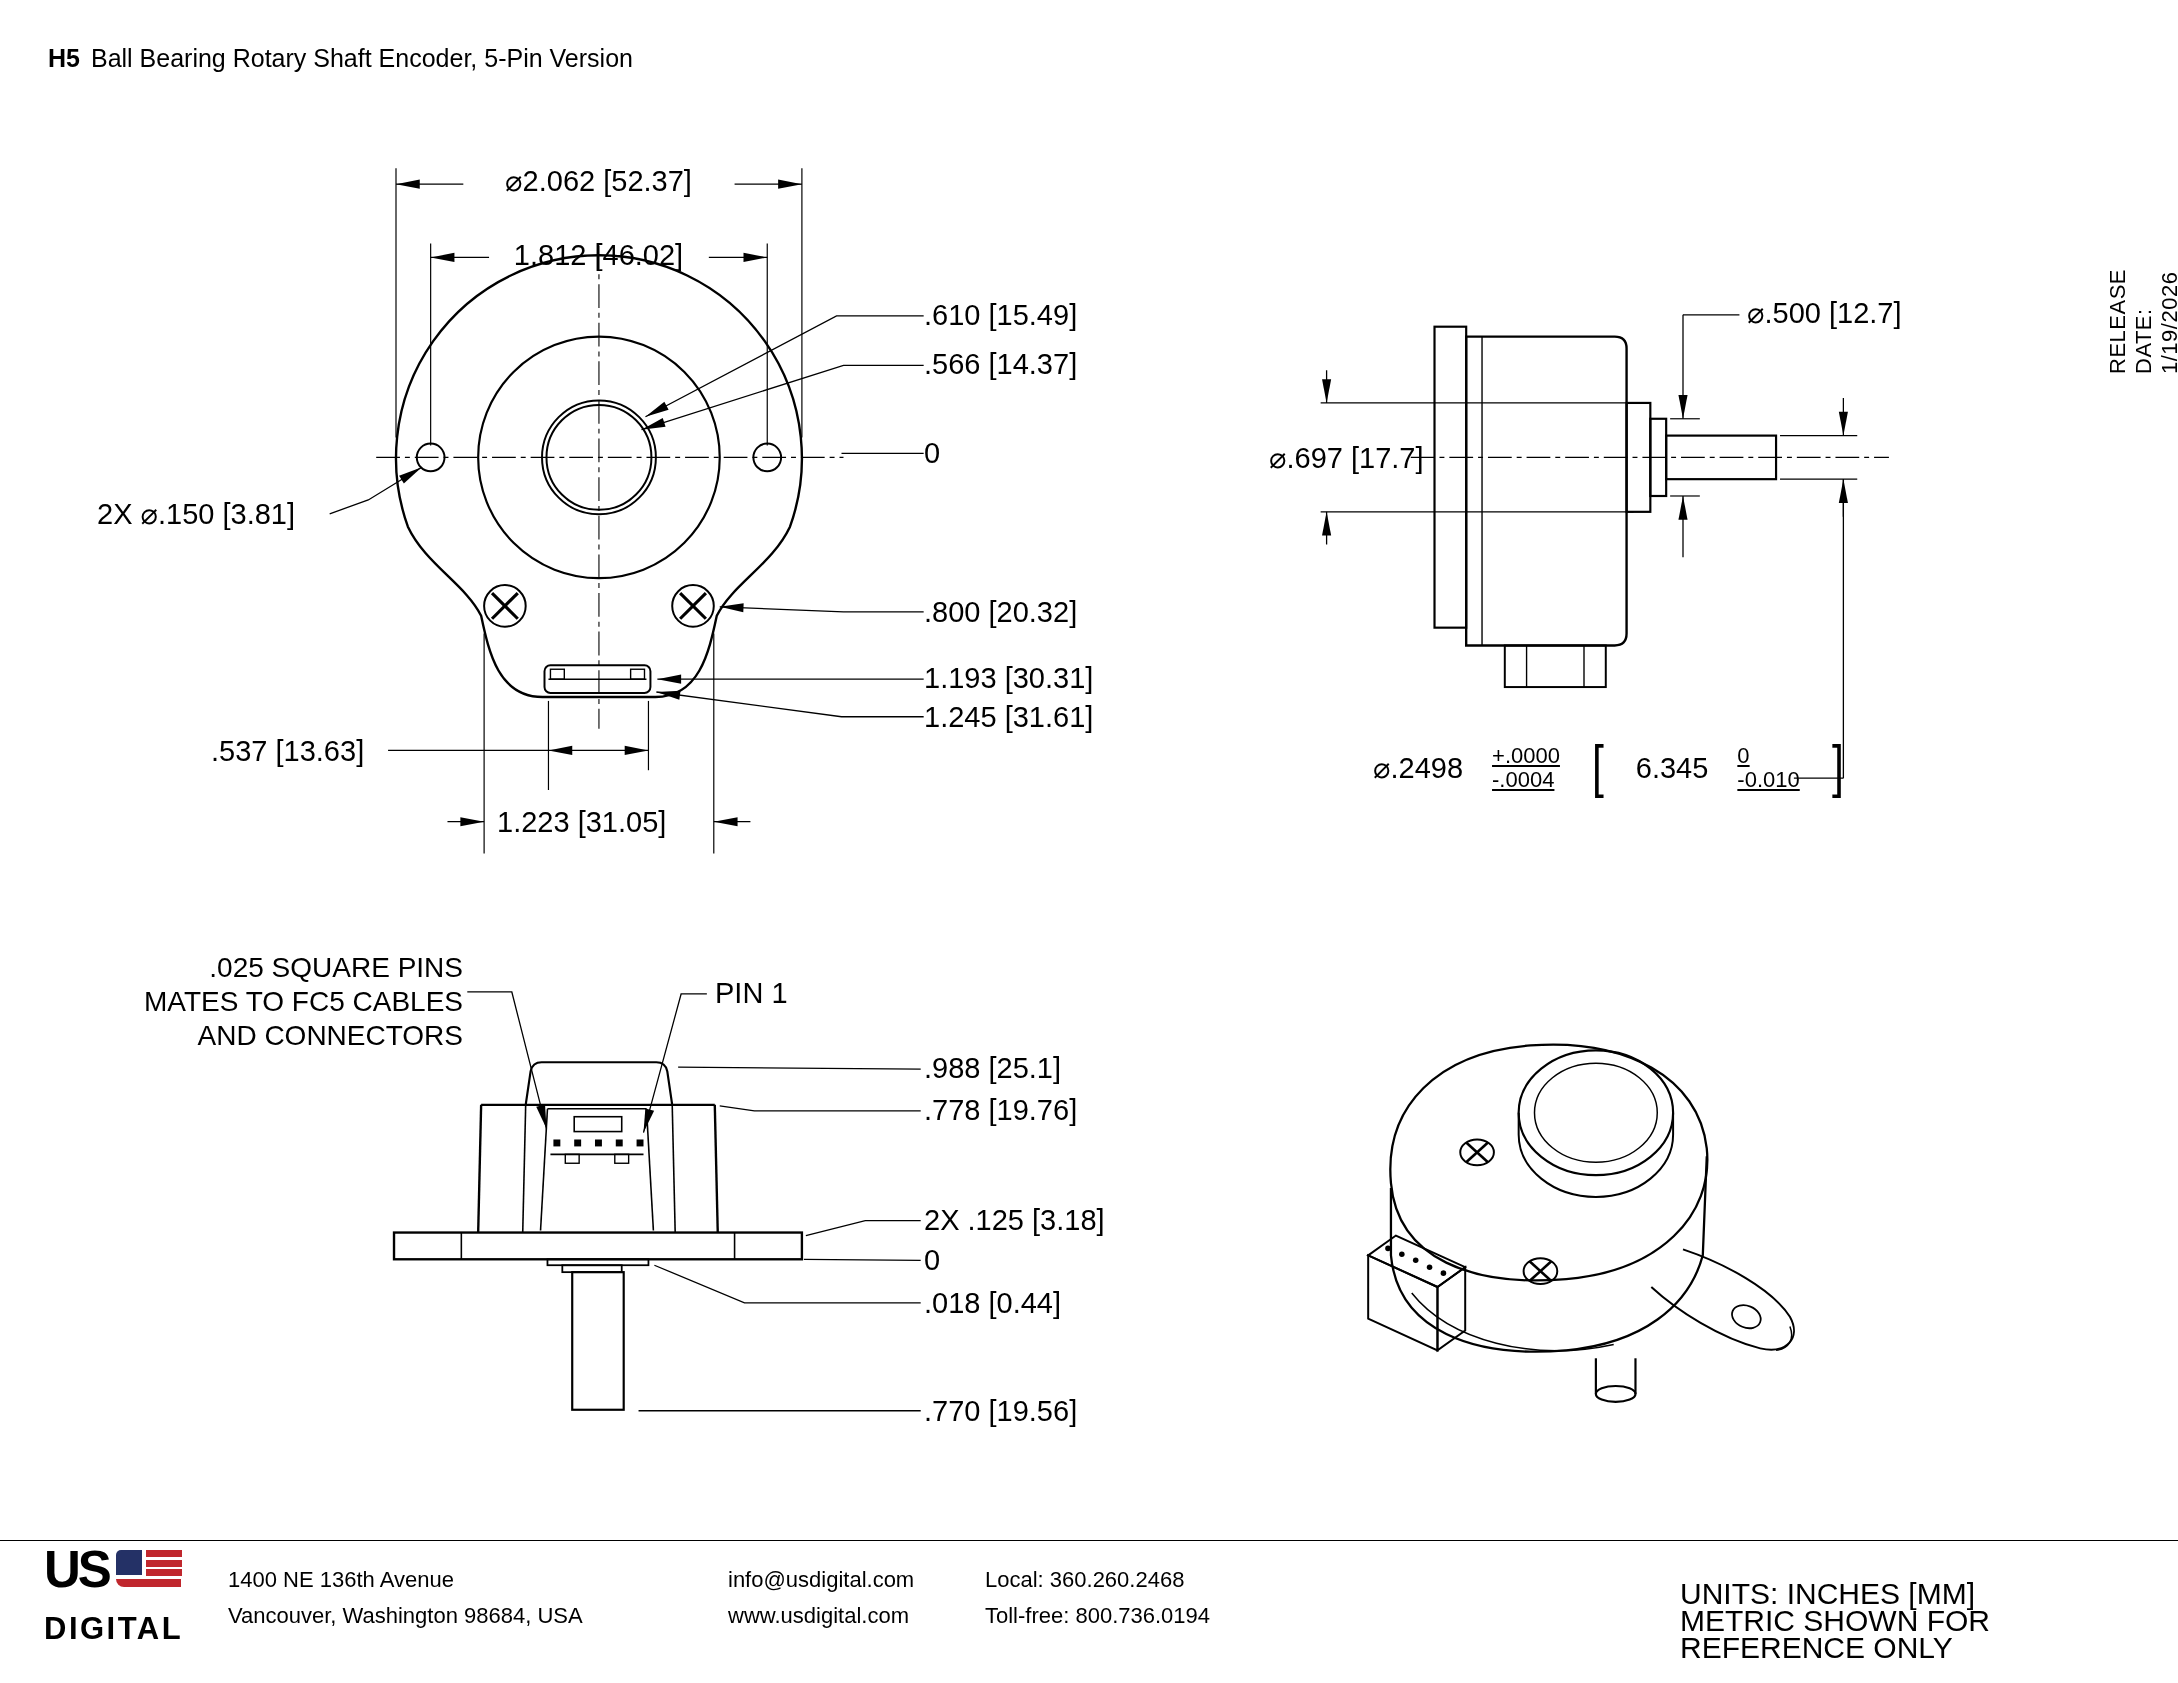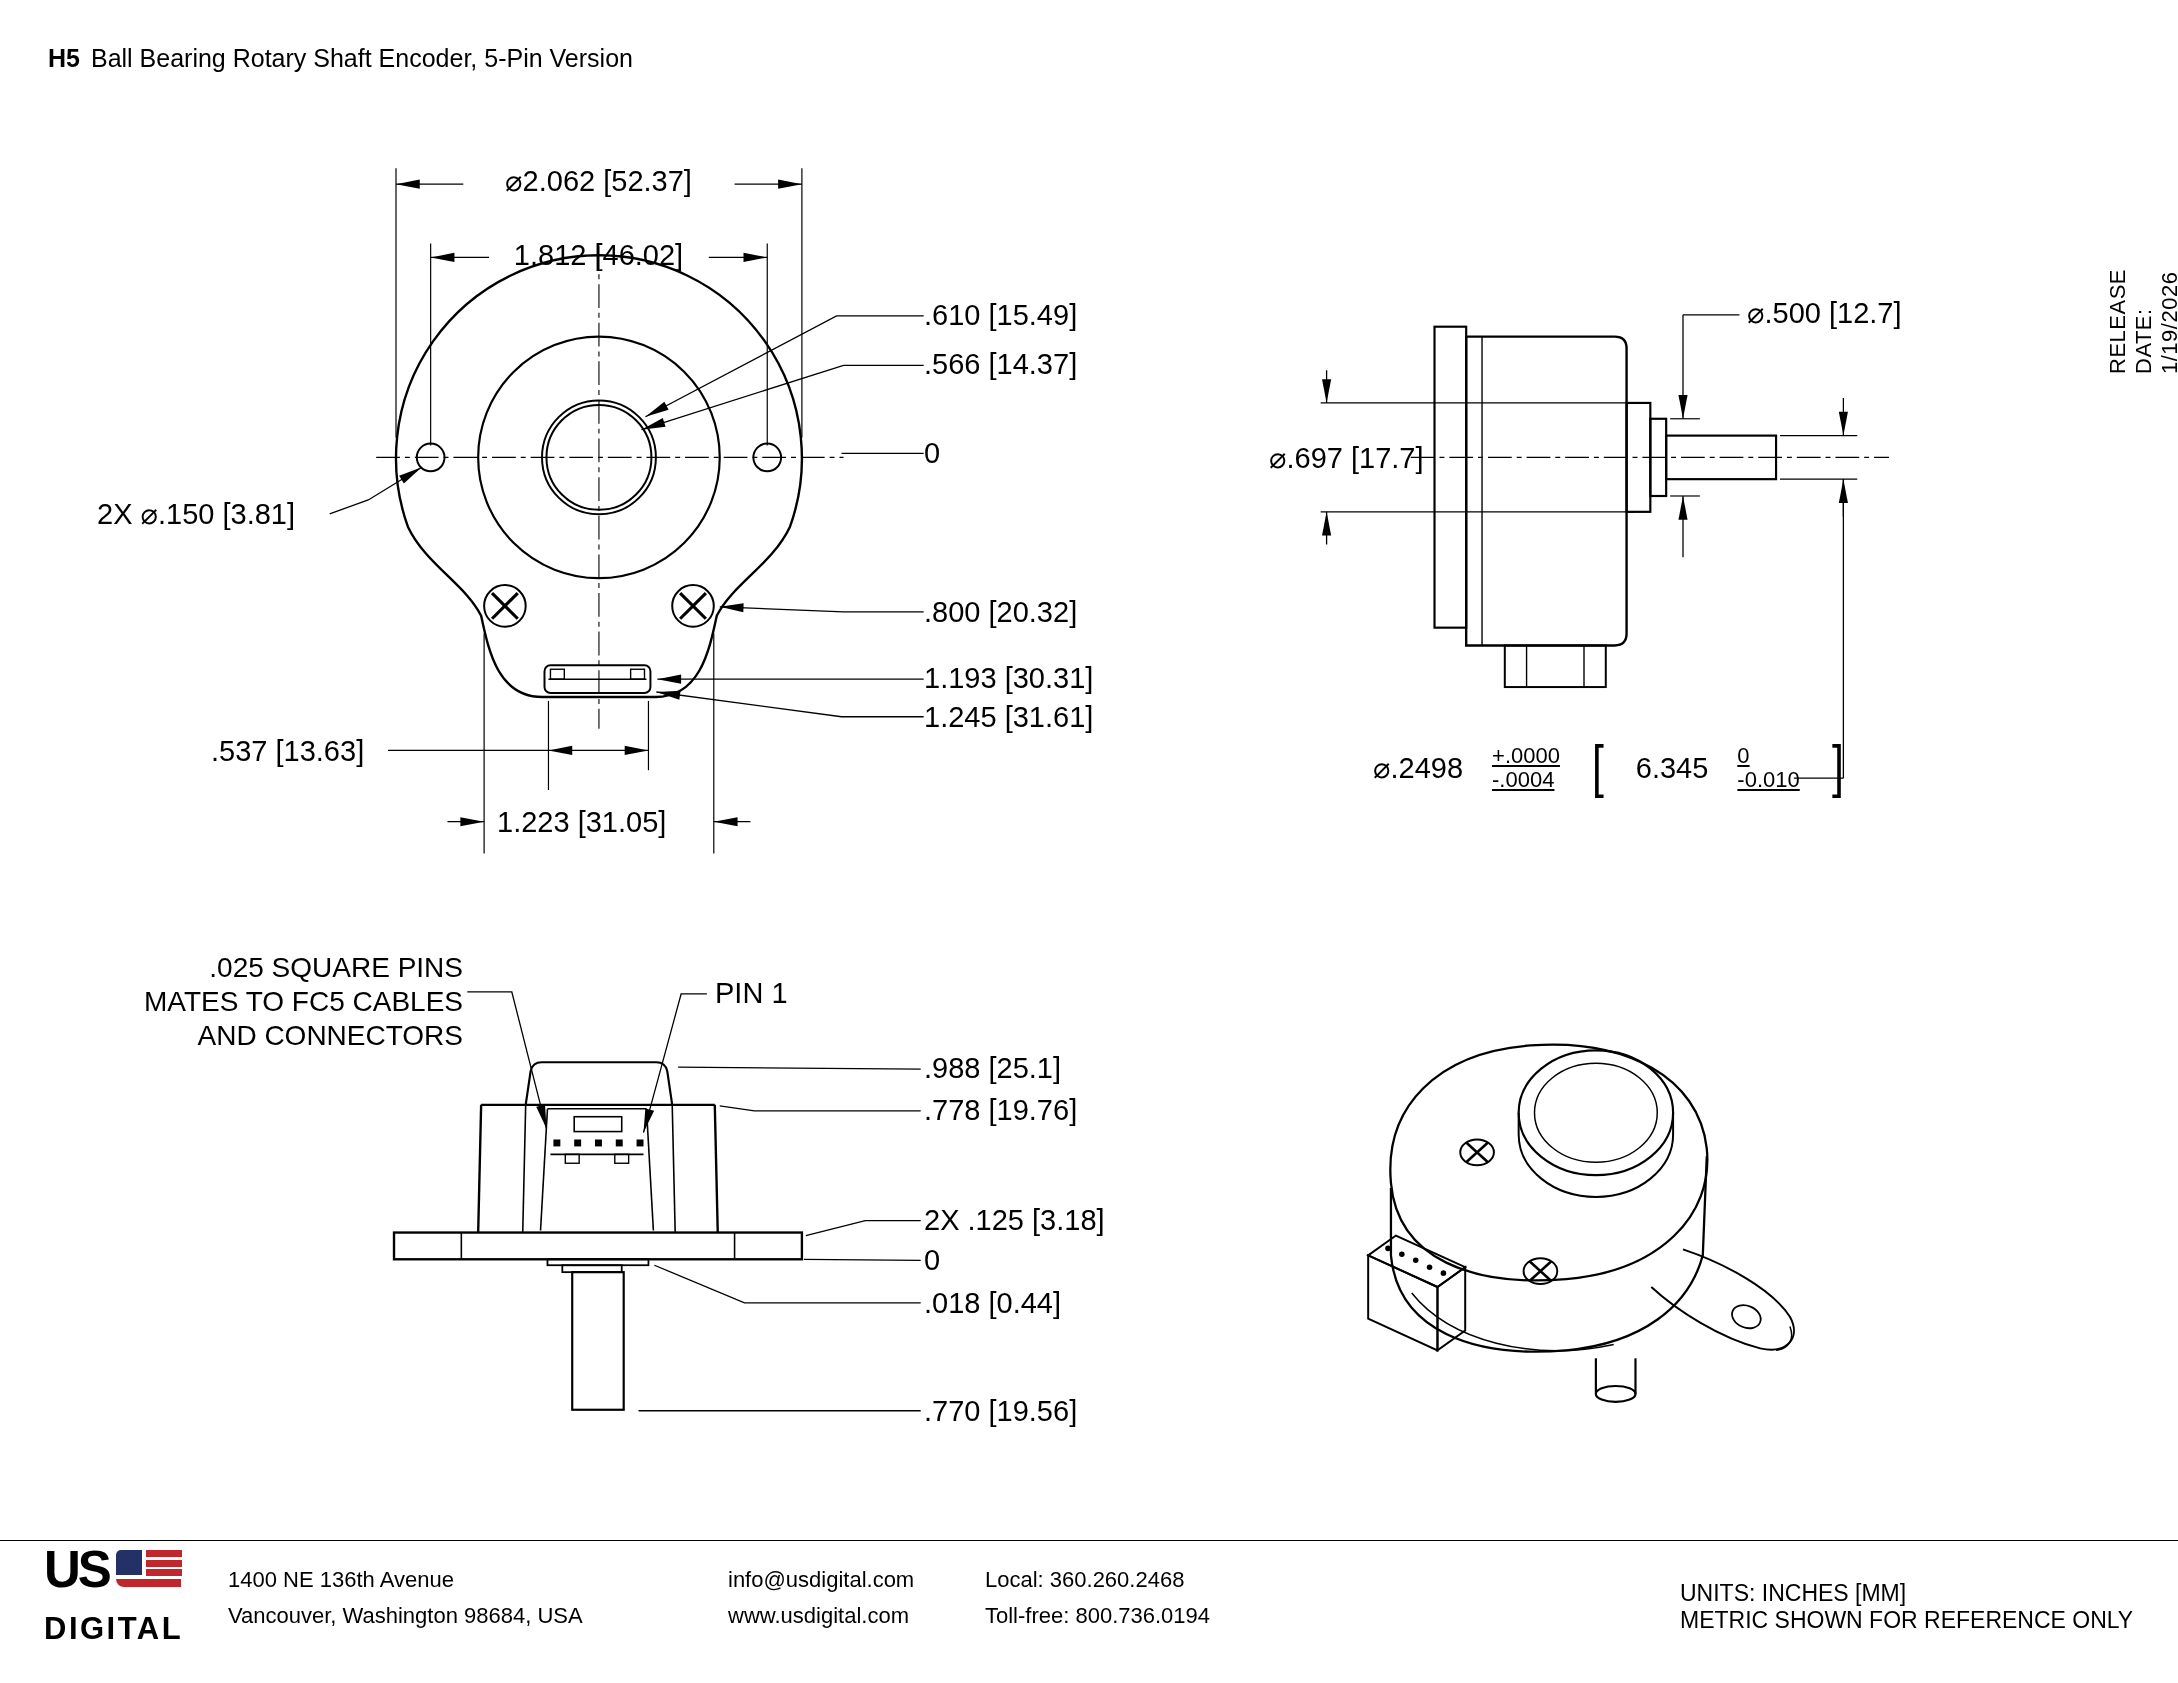--- a/index.html
+++ b/index.html
@@ -19,21 +19,21 @@
   .logo{position:absolute;left:44px;top:1548px;}
   .logo-row{display:flex;align-items:flex-start;}
   .logo-us{font-size:51px;font-weight:bold;letter-spacing:-3px;line-height:44px;}
   .flag{position:relative;width:65px;height:38px;margin-left:7px;margin-top:2px;}
   .flag .canton{position:absolute;left:0;top:0;width:26px;height:25px;background:var(--navy);border-radius:5px 0 0 0;}
   .flag .s{position:absolute;left:30px;width:36px;height:7px;background:var(--red);}
   .flag .s1{top:0;}.flag .s2{top:10px;}.flag .s3{top:19px;}
   .flag .sw{position:absolute;left:0;top:29px;width:65px;height:8px;background:var(--red);border-radius:0 0 0 9px;}
   .logo-digital{font-size:31px;font-weight:bold;letter-spacing:2.5px;line-height:34px;margin-top:20px;}
   .fcol{position:absolute;font-size:22px;line-height:36px;}
-  .ucol{position:absolute;font-size:23px;line-height:27px;}
+  .ucol{position:absolute;font-size:30px;line-height:27px;}
 </style>
 </head>
 <body>
 
 <svg id="art" width="2178" height="1683" viewBox="0 0 2200 1700">
   <defs>
     <marker id="arw" markerWidth="30" markerHeight="12" refX="27" refY="6" orient="auto-start-reverse" markerUnits="userSpaceOnUse">
       <path d="M27,6 L3,1.4 L3,10.6 Z" fill="#000"></path>
     </marker>
   </defs>

